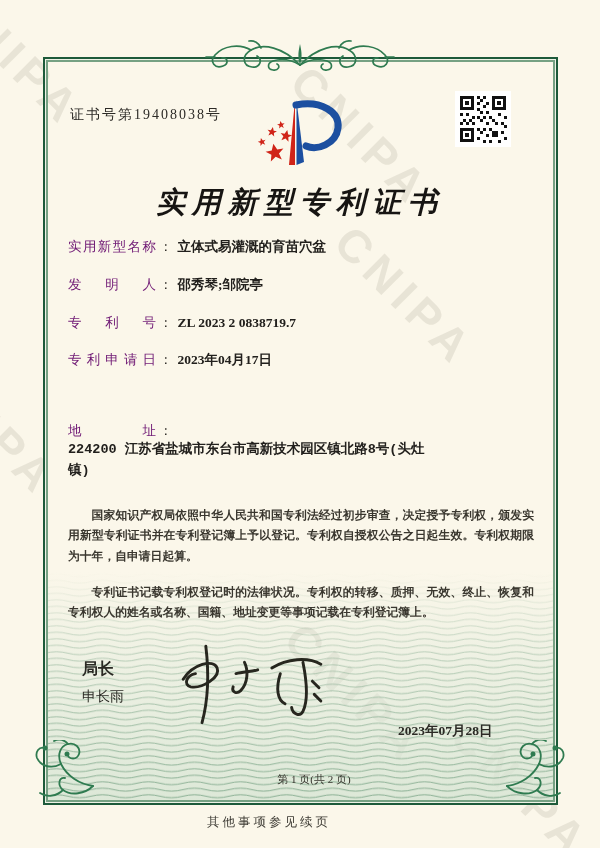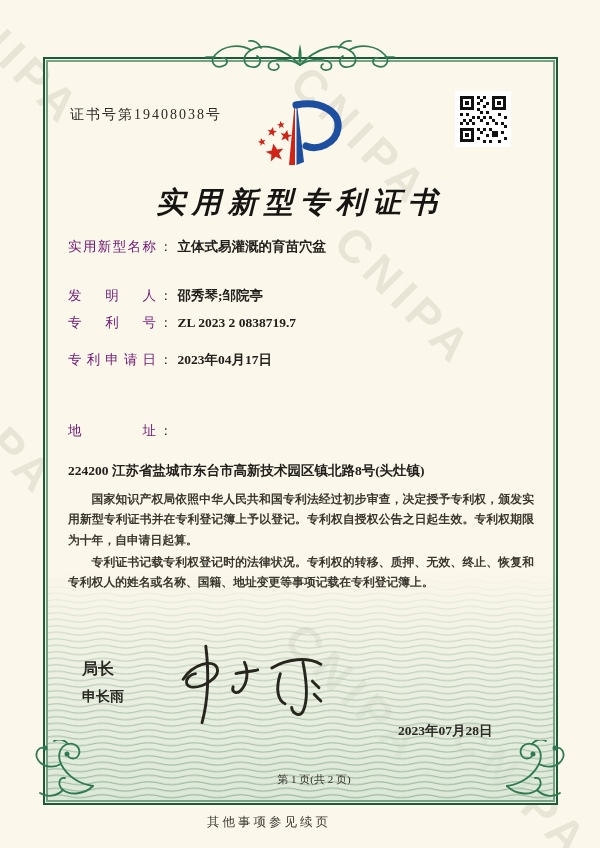--- a/index.html
+++ b/index.html
@@ -13,28 +13,28 @@
   .guilloche{position:absolute;left:45px;top:572px;width:510px;height:229px;}
   .cert-no{position:absolute;left:70px;top:106px;font-size:14px;letter-spacing:2px;color:#2c2a26;}
   .logo{position:absolute;left:245px;top:92px;width:100px;height:82px;}
   .qr{position:absolute;left:455px;top:91px;width:56px;height:56px;}
   .title{position:absolute;left:0;top:183px;width:600px;text-align:center;font-size:29px;
          font-weight:bold;letter-spacing:7px;color:#171513;font-style:italic;}
   .row{position:absolute;left:68px;width:466px;font-size:13.5px;color:#33302b;}
   .flabel{display:inline-block;width:88px;text-align:justify;text-align-last:justify;
           vertical-align:top;color:#701a75;}
   .colon{padding:0 5px 0 3px;}
-  .fval{font-weight:bold;color:#22201d;margin-top:21px;}
-  .addr-val{display:inline-block;width:360px;vertical-align:top;line-height:1.55;}
+  .fval{font-weight:bold;color:#22201d;}
+  .addr-val{display:inline-block;width:360px;vertical-align:top;line-height:1.55;font-family:Liberation Mono, monospace;}
   .pair2{position:absolute;left:236px;top:0;}
   .legal{position:absolute;left:68px;top:489px;width:466px;font-size:11.8px;font-weight:bold;
          color:#3a372f;line-height:1.72;text-align:justify;}
-  .legal p{margin:0 0 2px 0;text-indent:2em;}
+  .legal p{margin:16px 0 2px 0;text-indent:2em;}
   .sig-title{position:absolute;left:82px;top:659px;font-size:16px;font-weight:bold;color:#2a2a24;}
-  .sig-name{position:absolute;left:82px;top:688px;font-size:14px;font-weight:bold;color:#2a2a24;}
+  .sig-name{position:absolute;left:82px;top:688px;font-size:14px;font-weight:normal;color:#2a2a24;}
   .sig-script{position:absolute;left:170px;top:640px;width:165px;height:88px;}
   .issue-date{position:absolute;left:398px;top:722px;font-size:13.5px;color:#2b2a25;font-weight:bold;}
   .page-info{position:absolute;left:0;top:772px;width:600px;text-align:center;font-size:11px;color:#35332c;margin-left:14px;}
   .footer-note{position:absolute;left:0;top:814px;width:538px;text-align:center;font-size:12.5px;
                letter-spacing:3px;color:#3c3a33;}
   .orn-top{position:absolute;left:205px;top:35px;width:190px;height:44px;}
   .orn-bl{position:absolute;left:33px;top:740px;width:64px;height:68px;}
   .orn-br{position:absolute;left:503px;top:740px;width:64px;height:68px;}
 </style>
 </head>
@@ -178,21 +178,21 @@
         <rect x="34" y="49" width="3" height="3"></rect>
       <rect x="43" y="49" width="3" height="3"></rect>
     </g>
   </svg>
 
   <div class="title">实用新型专利证书</div>
 
   <div class="row" style="top:238px">
     <span class="flabel">实用新型名称</span><span class="colon">：</span><span class="fval">立体式易灌溉的育苗穴盆</span>
   </div>
-  <div class="row" style="top:287px">
+  <div class="row" style="top:276px">
     <span class="flabel">发明人</span><span class="colon">：</span><span class="fval">邵秀琴;邹院亭</span>
   </div>
   <div class="row" style="top:314px">
     <span class="flabel">专利号</span><span class="colon">：</span><span class="fval">ZL 2023 2 0838719.7</span>
   </div>
   <div class="row" style="top:351px">
     <span class="flabel">专利申请日</span><span class="colon">：</span><span class="fval">2023年04月17日</span>
   </div>
   <div class="row" style="top:422px">
     <span class="flabel">地址</span><span class="colon">：</span><span class="fval addr-val">224200 江苏省盐城市东台市高新技术园区镇北路8号(头灶镇)</span>

